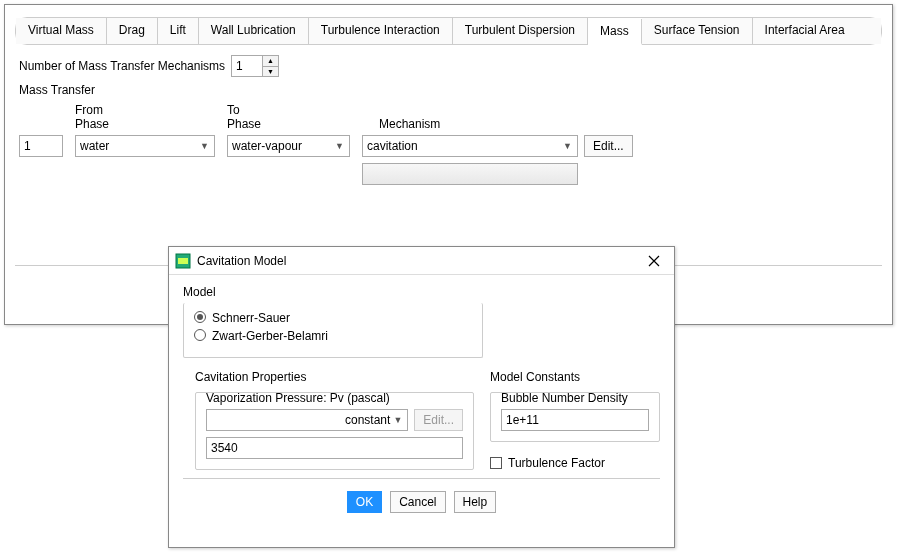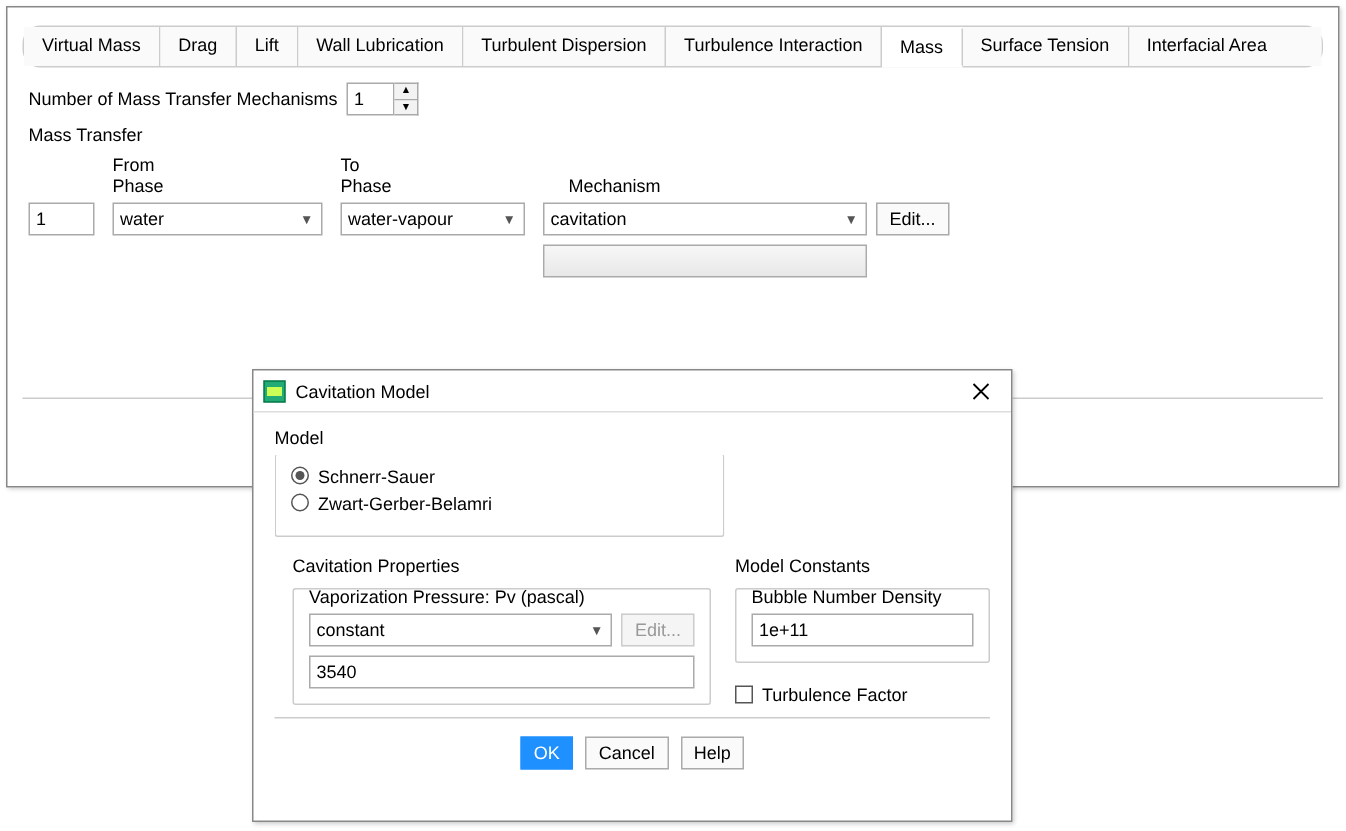--- a/index.html
+++ b/index.html
@@ -84,22 +84,22 @@
 </head>
 <body>
 
 <div class="dialog main-dialog">
 
   <div class="tabs">
     <div class="tab">Virtual Mass</div>
     <div class="tab">Drag</div>
     <div class="tab">Lift</div>
     <div class="tab">Wall Lubrication</div>
+    <div class="tab">Turbulence Interaction</div>
     <div class="tab">Turbulent Dispersion</div>
-    <div class="tab">Turbulence Interaction</div>
     <div class="tab active">Mass</div>
     <div class="tab">Surface Tension</div>
     <div class="tab">Interfacial Area</div>
   </div>
 
   <div class="content">
     <div class="row">
       <span class="label">Number of Mass Transfer Mechanisms</span>
       <span class="spin-wrap">
         <input class="spin" type="text" value="1" style="">
@@ -193,21 +193,21 @@
       </div>
     </div>
 
     <div class="columns" style="margin-top:12px;">
       <div class="col" style="flex:1;">
         <div>Cavitation Properties</div>
         <div class="groupbox">
           <div class="inner">
             <div>Vaporization Pressure: Pv (pascal)</div>
             <div style="display:flex; gap:6px; margin-top:4px;">
-              <div class="combo" style="flex:1;">
+              <div class="combo" style="flex:1;justify-content:flex-end;">
                 <span>constant</span>
                 <span class="arrow">▼</span>
               </div>
               <button class="btn disabled">Edit...</button>
             </div>
             <input type="text" class="field" style="width: 100%; margin-top: 6px;" value="3540">
           </div>
         </div>
       </div>
       <div class="col" style="width:170px;">

